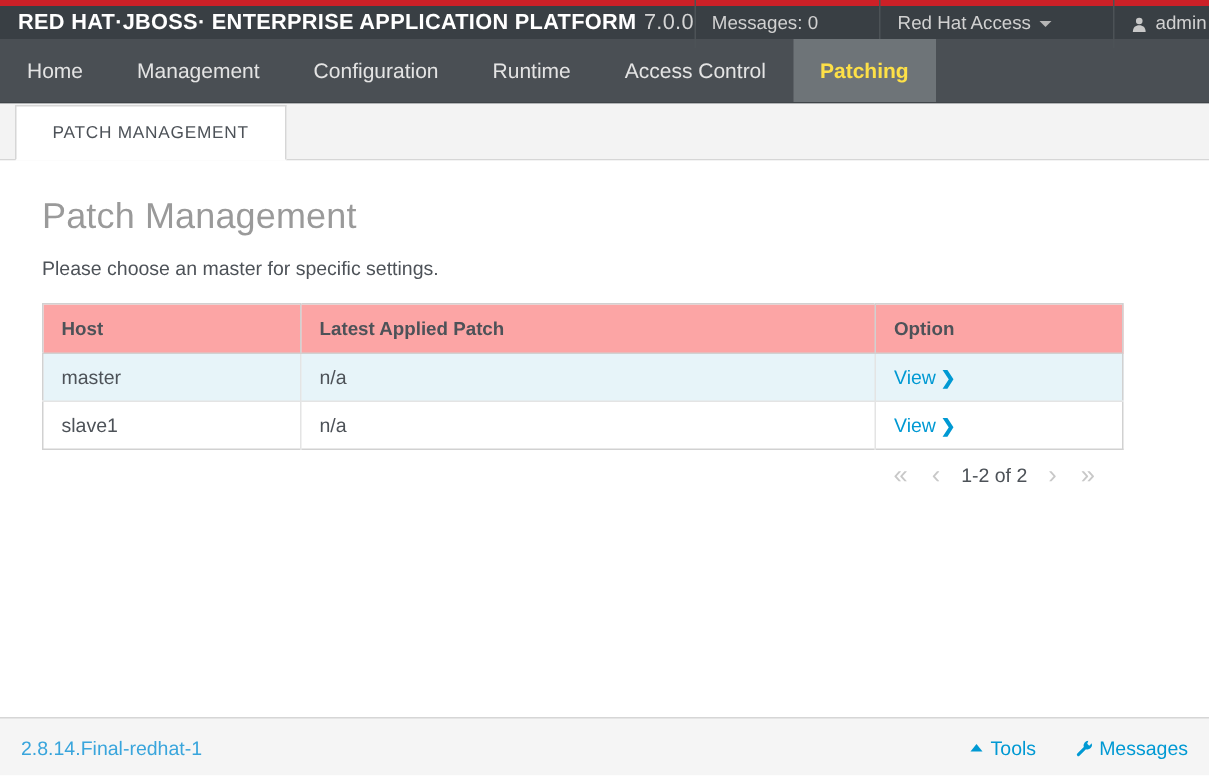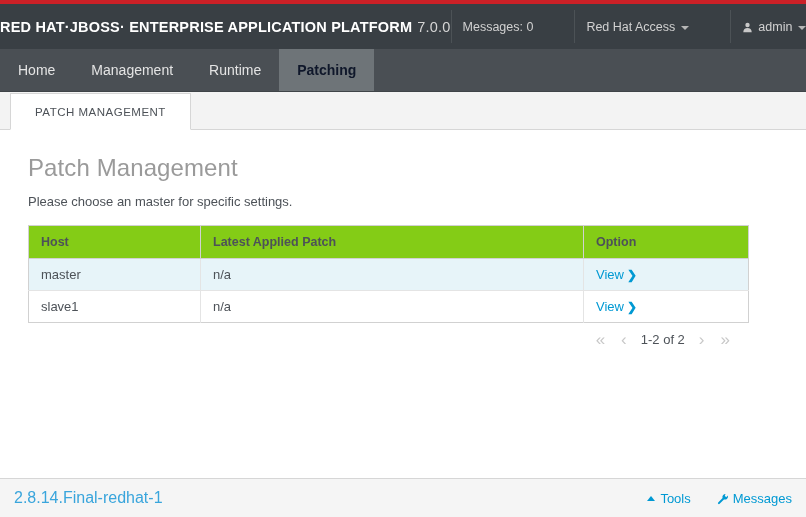--- a/index.html
+++ b/index.html
@@ -19,26 +19,26 @@
 
   
   .red-stripe {
     height: 4px;
     background: #cc2027;
     width: 100%;
   }
 
   
   .masthead {
-    height: 45px;
+    height: 22px;
     background: #393f44;
     display: flex;
     align-items: center;
     justify-content: space-between;
-    padding: 0 0 0 0;
+    padding: 0 0 0 12px;
     box-sizing: border-box;
   }
   .brand {
     display: flex;
     align-items: baseline;
     white-space: nowrap;
   }
   .brand-bold {
     color: #ffffff;
     font-weight: bold;
@@ -97,21 +97,21 @@
     display: flex;
     align-items: center;
     padding: 16px 18px;
     color: #e4e4e4;
     font-size: 14px;
     white-space: nowrap;
     cursor: pointer;
   }
   .nav-item.active {
     background: #6e7478;
-    color: #0f172a;
+    color: #fde047;
     font-weight: bold;
   }
 
   
   .tabstrip {
     height: 38px;
     background: #f3f3f3;
     border-bottom: 1px solid #d6d6d6;
     display: flex;
     align-items: flex-end;
@@ -156,21 +156,21 @@
   }
 
   
   table.patch-table {
     width: 720px;
     border-collapse: collapse;
     table-layout: fixed;
     border: 1px solid #d1d1d1;
   }
   table.patch-table th {
-    background: #84cc16;
+    background: #fca5a5;
     border-bottom: 1px solid #d1d1d1;
     border-right: 1px solid #d1d1d1;
     text-align: left;
     font-size: 12.5px;
     font-weight: bold;
     color: #4d5258;
     padding: 9px 12px;
     height: 14px;
   }
   table.patch-table th:last-child { border-right: none; }
@@ -233,21 +233,21 @@
     background: #f5f5f5;
     border-top: 1px solid #d6d6d6;
     display: flex;
     align-items: center;
     justify-content: space-between;
     padding: 0 14px;
     box-sizing: border-box;
   }
   .footer-version {
     color: #39a5dc;
-    font-size: 16px;
+    font-size: 13px;
     cursor: pointer;
   }
   .footer-right {
     display: flex;
     align-items: center;
     gap: 26px;
   }
   .footer-link {
     color: #0099d3;
     font-size: 13px;
@@ -299,21 +299,23 @@
       </span>
       <span>admin</span>
       <span class="caret-down"></span>
     </div>
   </div>
 </div>
 
 <div class="primary-nav">
   <div class="nav-item">Home</div>
   <div class="nav-item">Management</div>
+  <div class="nav-item">Configuration</div>
   <div class="nav-item">Runtime</div>
+  <div class="nav-item">Access Control</div>
   <div class="nav-item active">Patching</div>
 </div>
 
 <div class="tabstrip">
   <div class="subtab active">PATCH MANAGEMENT</div>
 </div>
 
 <div class="content">
   <h1 class="page-title">Patch Management</h1>
   <p class="page-desc">Please choose an master for specific settings.</p>

